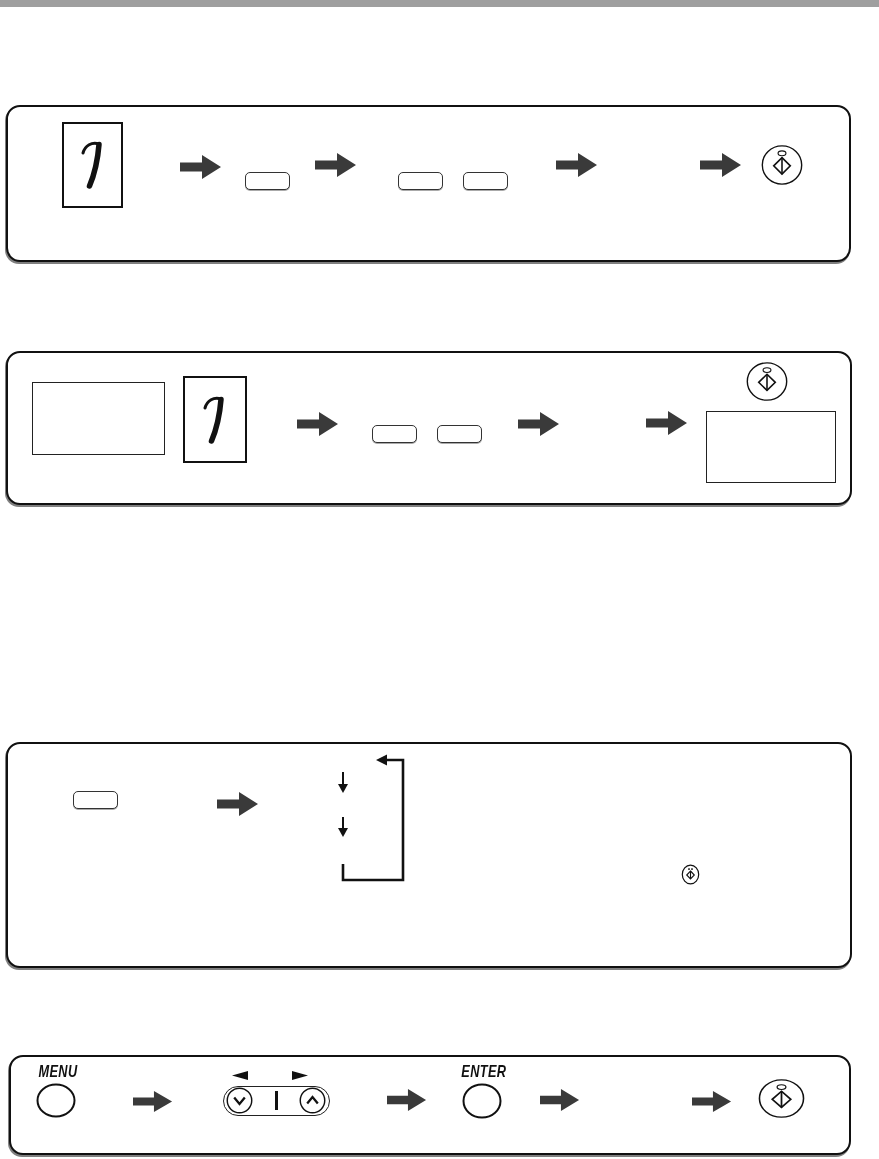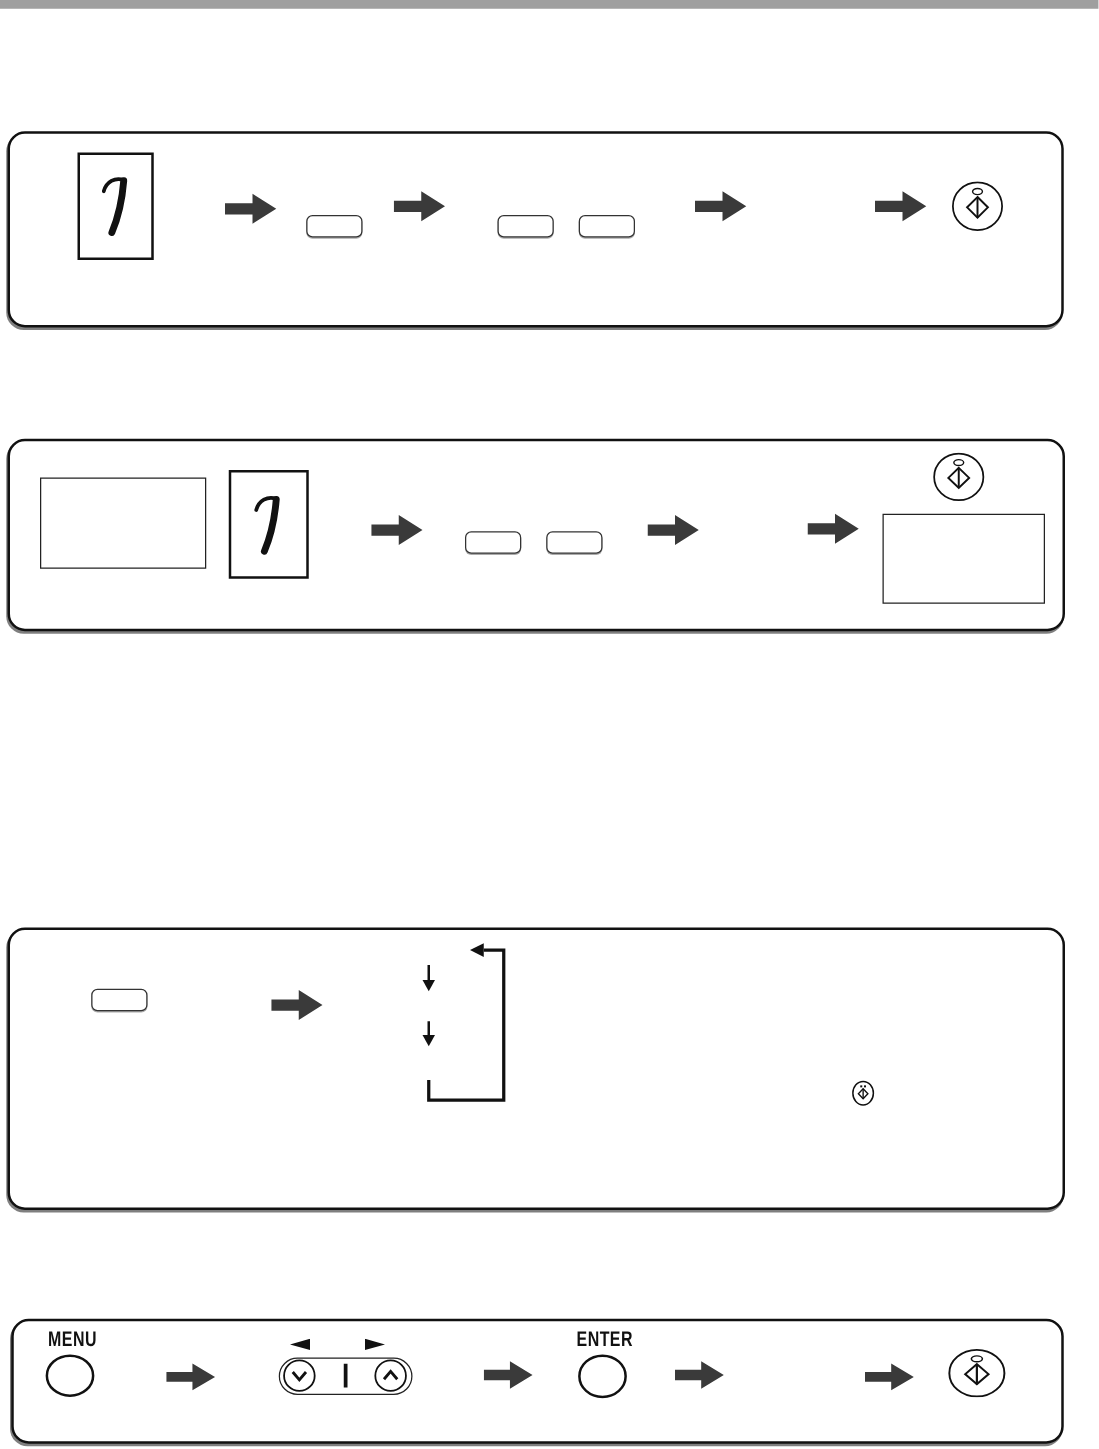--- a/index.html
+++ b/index.html
@@ -1,20 +1,20 @@
 <!DOCTYPE html>
 <html><head>
 <meta charset="utf-8">
 <style>
   html,body{margin:0;padding:0;background:#fff;}
   .screen{position:relative;width:879px;height:1159px;background:#fff;overflow:hidden;
           font-family:"Liberation Sans",sans-serif;}
   .topbar{position:absolute;left:0;top:0;width:879px;height:7px;background:#9f9f9f;}
   .panel{position:absolute;background:#fff;border:2px solid #111;border-radius:14px;
-         box-shadow:-1px 2px 0 rgba(0,0,0,0.5);}
+         box-shadow:-1px 2px 0 rgba(0,0,0,0.5);font-style:italic;}
   .abs{position:absolute;}
   .key-btn{position:absolute;width:45px;height:18px;background:#fff;border:1.5px solid #333;
            border-radius:5px;box-shadow:0 1px 0 #aaa;box-sizing:border-box;}
   .doc{position:absolute;background:#fff;border:2.5px solid #111;box-sizing:border-box;
        display:flex;align-items:center;justify-content:center;}
   .blank-box{position:absolute;background:#fff;border:1.5px solid #222;box-sizing:border-box;}
   .cap-label{position:absolute;height:16px;font-size:17px;font-weight:bold;color:#111;
              text-align:center;line-height:16px;transform:scaleX(0.75);transform-origin:center bottom;
              letter-spacing:0.5px;white-space:nowrap;}
   .pill{position:absolute;width:107px;height:30px;border:1.5px solid #222;border-radius:15px;

